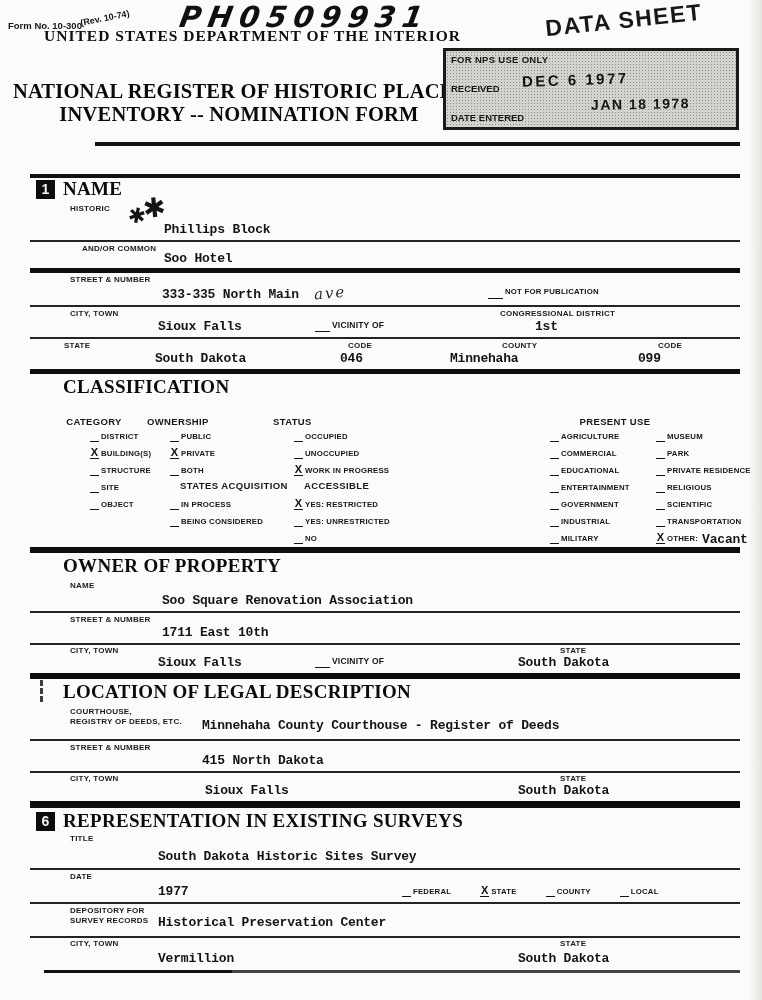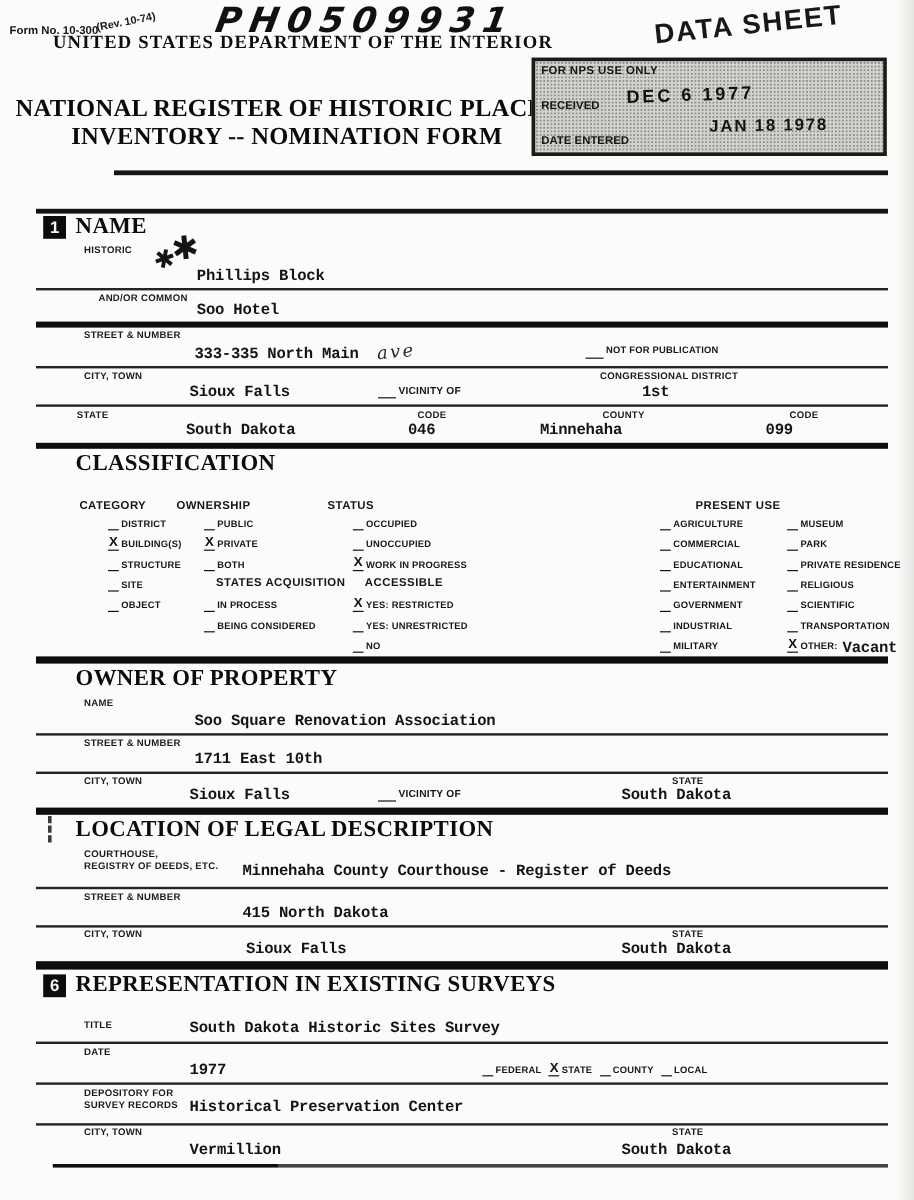--- a/index.html
+++ b/index.html
@@ -61,21 +61,21 @@
   
   .cb-item{display:flex;align-items:flex-end;height:17px;}
   .cb-mark{display:inline-block;width:9px;min-width:9px;height:11px;border-bottom:1.7px solid #141414;
         font:700 11px/11px "Liberation Sans",sans-serif;text-align:center;margin:0 2px 1px 0;color:#111;}
   .cb-label{font:700 7.8px/10px "Liberation Sans",sans-serif;letter-spacing:.2px;margin-bottom:1px;white-space:nowrap;}
   .cb-subhead{height:17px;font:700 9.5px/17px "Liberation Sans",sans-serif;letter-spacing:.4px;padding-left:10px;white-space:nowrap;}
   .cb-typed{font-family:"Liberation Mono","DejaVu Sans Mono",monospace;font-weight:700;font-size:13px;
         margin:0 0 -2px 4px;letter-spacing:-.2px;}
   .inline-cb{position:absolute;display:flex;}
   .inline-cb .cb-mark{width:15px;min-width:15px;}
-  .cb-row{display:flex;gap:6px;}
+  .cb-row{display:flex;gap:29px;}
   .cb-row .cb-item{height:14px;}
 
   
   .class-area{position:relative;height:147px;}
   .col-h{position:absolute;top:16px;font:700 9.5px "Liberation Sans",sans-serif;letter-spacing:.35px;white-space:nowrap;}
   .class-col{position:absolute;top:26px;margin-left:32px;}
 </style>
 </head>
 <body>
 
@@ -345,21 +345,21 @@
       <span class="lbl" style="left:530px;top:1px">STATE</span>
       <span class="typed" style="left:488px;bottom:3px">South Dakota</span>
     </div>
     <div class="hr7"></div>
 
     <div class="sec-head" style="height:26px">
       <span class="num-box">6</span>
       <span class="sec-title">REPRESENTATION IN EXISTING SURVEYS</span>
     </div>
     <div class="frow" style="height:34px">
-      <span class="lbl" style="left:40px;top:16px">TITLE</span>
+      <span class="lbl" style="left:40px;top:0">TITLE</span>
       <span class="typed" style="left:128px;bottom:4px">South Dakota Historic Sites Survey</span>
     </div>
     <div class="ln"></div>
     <div class="frow" style="height:32px">
       <span class="lbl" style="left:40px;top:2px">DATE</span>
       <span class="typed" style="left:128px;bottom:3px">1977</span>
       <div class="cb-row" style="position:absolute;left:372px;bottom:4px">
           <div class="cb-item">
             <span class="cb-mark"></span>
             <span class="cb-label">FEDERAL</span>

